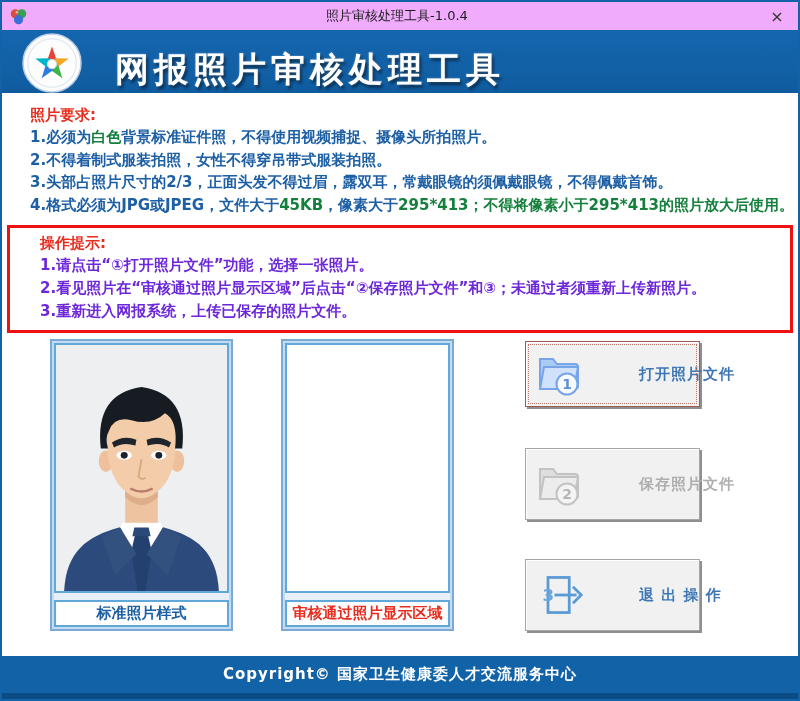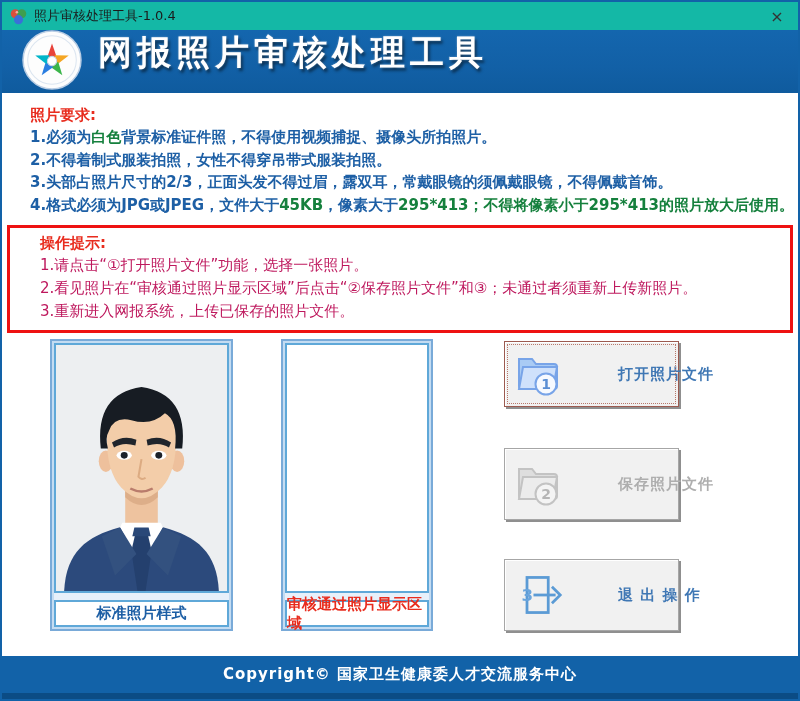--- a/index.html
+++ b/index.html
@@ -10,38 +10,39 @@
     width: 800px; height: 701px;
     background: #ffffff;
     border: 2px solid #1262a8;
     display: flex; flex-direction: column;
     overflow: hidden;
     position: relative;
   }
 
   
   .titlebar {
-    height: 28px; background: #14b8a6;
+    height: 28px; background: #f0abfc;
     display: flex; align-items: center;
-    padding: 0 4px 0 8px; flex: 0 0 auto;
+    padding: 0 4px 0 8px; flex: 0 0 auto; text-align: center;
   }
   .app-icon { width: 17px; height: 17px; margin-right: 7px; flex: 0 0 auto; }
   .titlebar-text { font-size: 13px; color: #1b1b1b; flex: 1 1 auto; }
   .close-btn {
     width: 34px; height: 24px; display: flex; align-items: center; justify-content: center;
     font-size: 16px; color: #333; cursor: default; user-select: none;
   }
 
   
   .header {
     height: 68px; flex: 0 0 auto;
     background: linear-gradient(180deg, #1466ae 0%, #1260a6 60%, #0f5b9e 100%);
-    display: flex; align-items: flex-start;
+    display: flex; align-items: flex-end;
     padding-left: 20px;
     border-bottom: 5px solid #ffffff;
+    gap: 17px;
   }
   .logo { width: 60px; height: 60px; margin-right: 16px; flex: 0 0 auto; }
   .header-title {
     color: #ffffff; font-size: 34px; font-weight: bold;
     letter-spacing: 5px;
     text-shadow: 2px 3px 3px rgba(0,0,0,0.5), 0 0 2px rgba(255,255,255,0.4);
     white-space: nowrap;
   }
 
   
@@ -52,36 +53,36 @@
   .blue { color: #1d5fa5; }
 
   
   .tips-box {
     margin: 9px 5px 0 5px;
     border: 3px solid #ee1111;
     padding: 4px 6px 7px 30px;
     flex: 0 0 auto;
   }
   .tips-heading { color: #e82c1e; font-size: 15px; font-weight: bold; line-height: 22px; }
-  .tip-line { font-size: 15px; font-weight: normal; line-height: 23px; color: #be185d; white-space: nowrap; }
+  .tip-line { font-size: 15px; font-weight: bold; line-height: 23px; color: #6d28d9; white-space: nowrap; }
 
   
   .photo-row {
     display: flex; align-items: flex-start;
     margin: 6px 0 0 48px; flex: 0 0 auto;
   }
   .photo-frame {
     width: 183px; height: 292px;
     border: 2px solid #79aad8;
     background: #e7f0fa;
     box-shadow: inset 0 0 0 2px #c4dcf2;
     padding: 2px;
     display: flex; flex-direction: column;
   }
-  .photo-frame.right { margin-left: 48px; width: 152px; }
+  .photo-frame.right { margin-left: 48px; width: 173px; }
   .photo-area {
     flex: 1 1 auto; background: #ffffff;
     border: 2px solid #5fa8d8;
     overflow: hidden; display: flex;
   }
   .photo-area svg { width: 100%; height: 100%; display: block; }
   .photo-label {
     margin-top: 7px; height: 27px; flex: 0 0 auto;
     background: #ffffff; border: 2px solid #5fa8d8;
     display: flex; align-items: center; justify-content: center;

